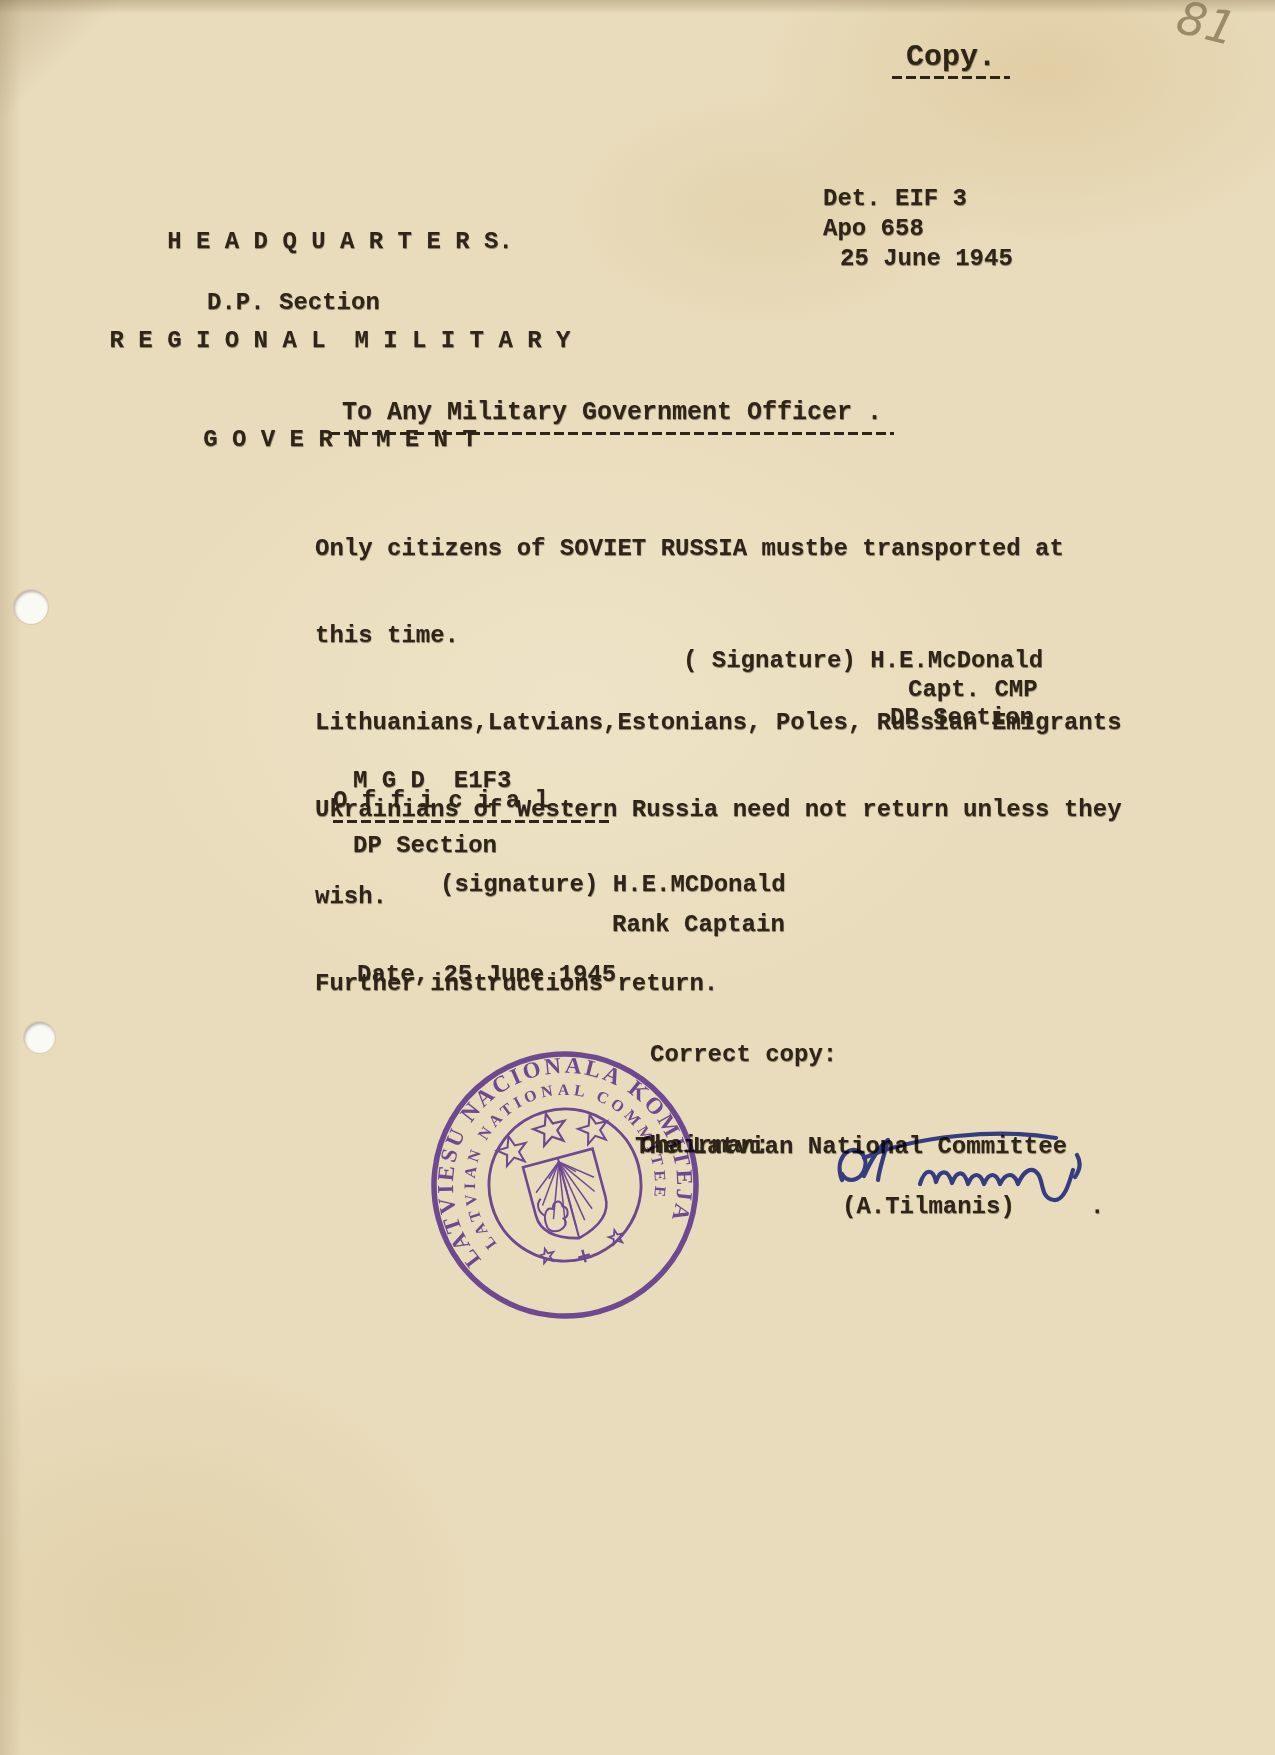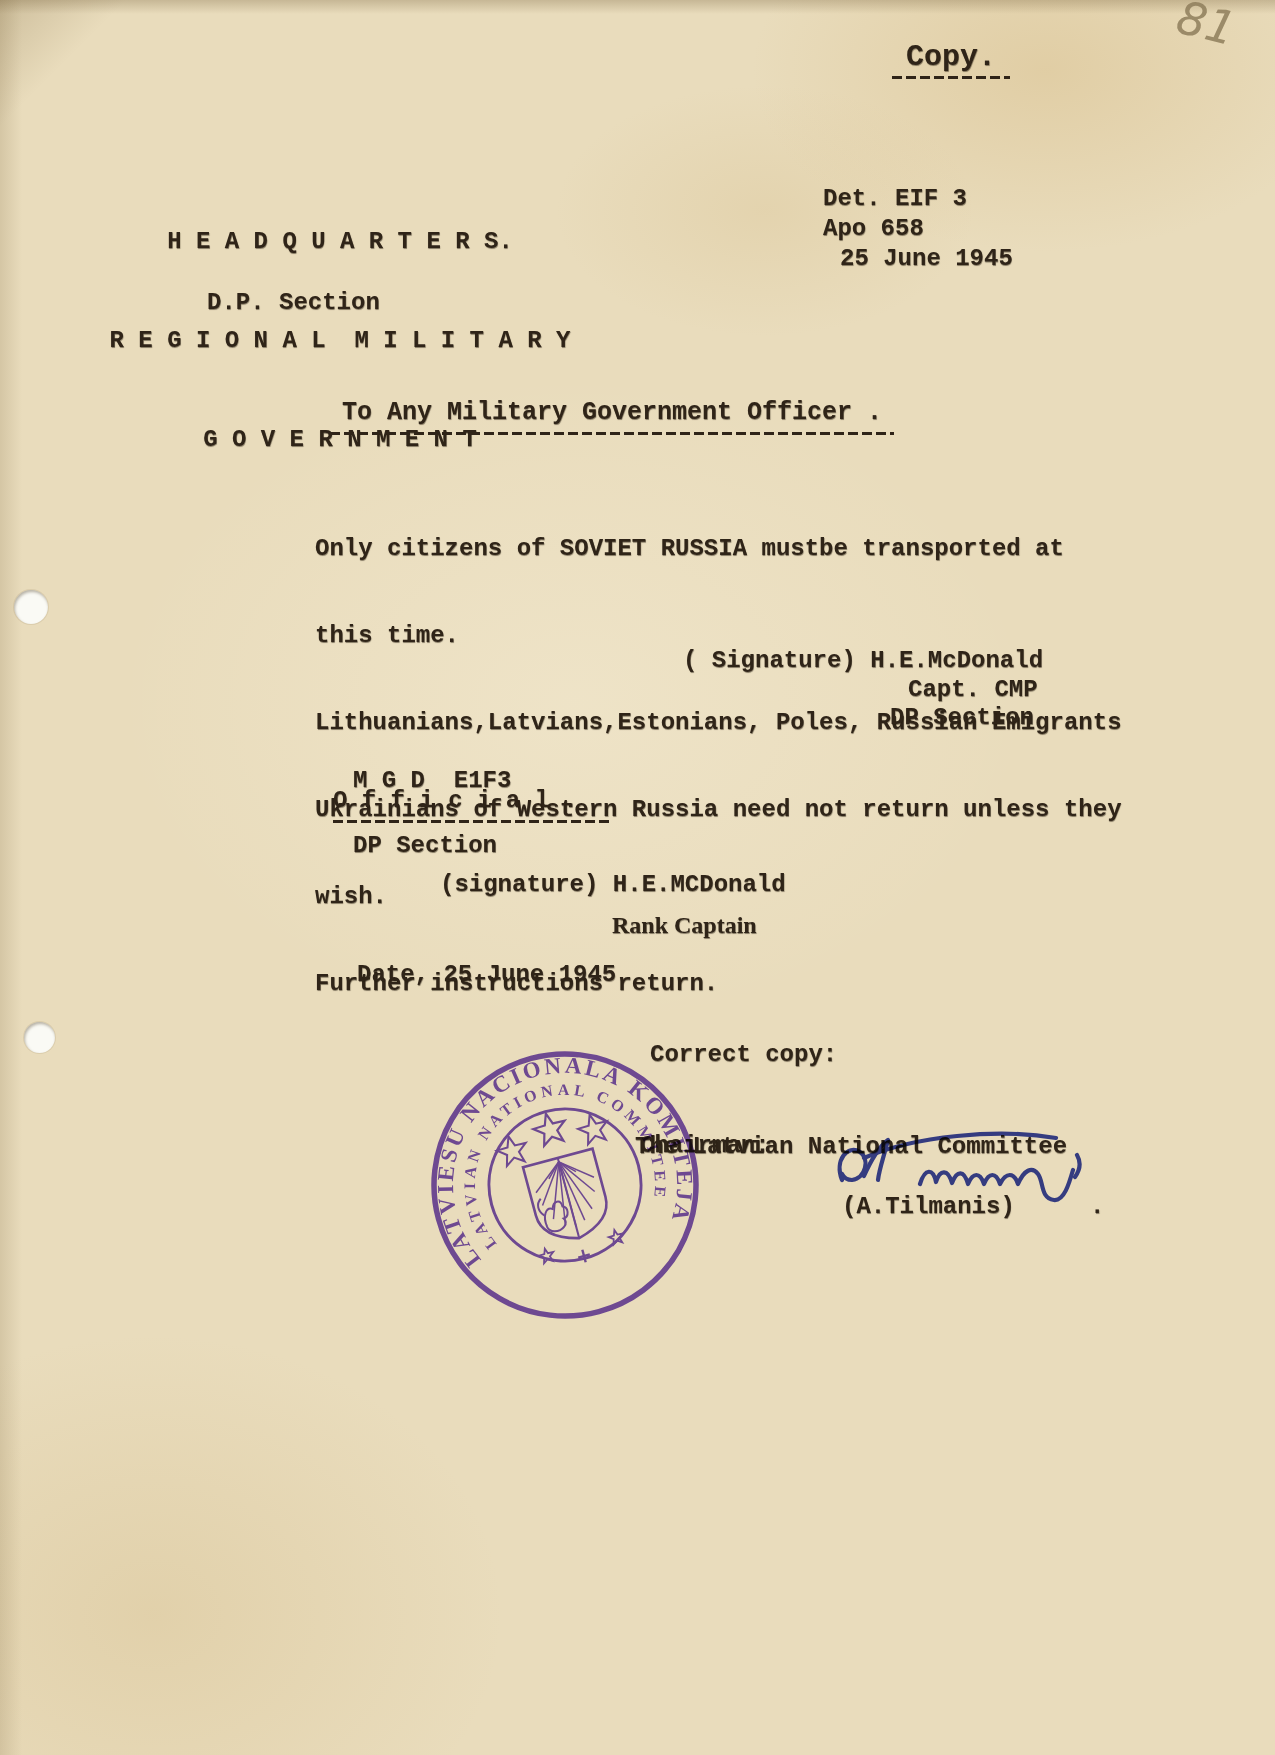--- a/index.html
+++ b/index.html
@@ -83,21 +83,21 @@
   </div>
 
   <div class="t" style="left:683px;top:646px;">( Signature) H.E.McDonald</div>
   <div class="t" style="left:908px;top:675px;">Capt. CMP</div>
   <div class="t" style="left:890px;top:703px;">DP Section</div>
 
   <div class="t" style="left:353px;top:746px;margin-top:20px;">M G D  E1F3</div>
   <div class="t dashu" style="left:333px;top:786px;padding-right:34px;">O f f i c i a l .</div>
   <div class="t" style="left:353px;top:831px;">DP Section</div>
   <div class="t" style="left:440px;top:870px;">(signature) H.E.MCDonald</div>
-  <div class="t" style="left:612px;top:910px;font-family:Liberation Serif, serif;">Rank Captain</div>
+  <div class="t" style="left:612px;top:910px;">Rank Captain</div>
   <div class="t" style="left:357px;top:960px;">Date, 25 June 1945</div>
 
   <div class="t" style="left:650px;top:1040px;">Correct copy:</div>
   <div class="t" style="left:635px;top:1094px;margin-top:38px;">The Latvian National Committee</div>
   <div class="t" style="left:640px;top:1131px;font-family:Liberation Mono, monospace;">Chairman:</div>
   <div class="t" style="left:842px;top:1192px;">(A.Tilmanis)</div>
   <div class="t" style="left:1090px;top:1192px;">.</div>
 
   <svg id="bluesig" viewBox="0 0 280 100">
     <g fill="none" stroke="#2a36a6" stroke-width="4.2" stroke-linecap="round" stroke-linejoin="round" opacity=".92">

